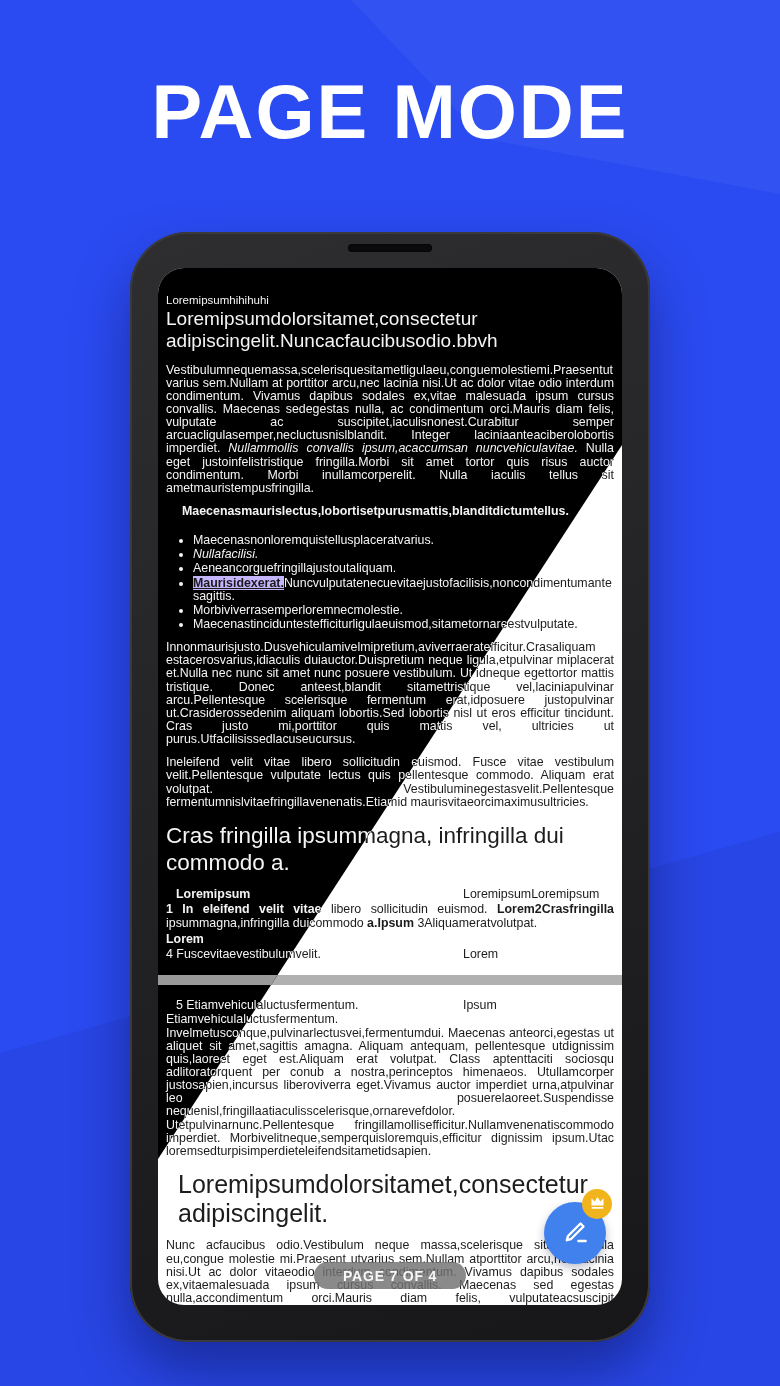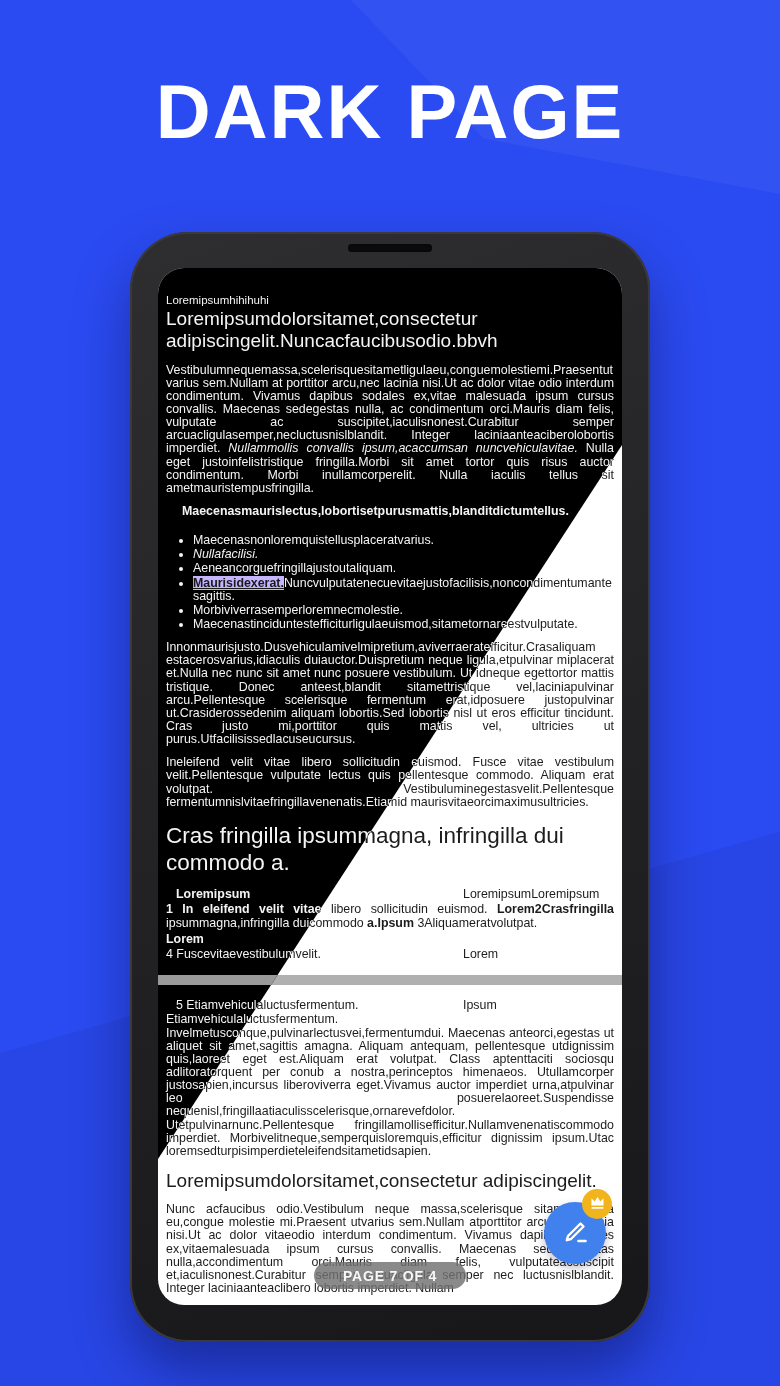--- a/index.html
+++ b/index.html
@@ -43,21 +43,21 @@
   
   .doc {
     position:absolute; top:0; left:0; width:464px;
     padding:26px 8px 0 8px;
     font-size:12.4px; line-height:1.06; color:#1c1c1c;
     text-align:justify;
   }
   .doc .small-label { font-size:11.5px; margin-bottom:2px; text-align:left; }
   .doc h1 { font-size:19px; font-weight:400; line-height:1.17; margin:0 0 11px 0; text-align:left; letter-spacing:0; }
   .doc h2 { font-size:22.5px; font-weight:400; line-height:1.2; margin:13px 0 11px 0; text-align:left; }
-  .doc h3 { font-size:19px; font-weight:400; line-height:1.17; margin:12px 0 11px 0; text-align:left; }
+  .doc h3 { font-size:25px; font-weight:400; line-height:1.17; margin:12px 0 11px 12px; text-align:left; }
   .doc p  { margin:0 0 10px 0; }
   .doc .list-intro { font-weight:700; margin:0 0 6px 16px; text-align:left; }
   .doc ul { margin:16px 0 10px 0; padding-left:27px; }
   .doc li { margin-bottom:1px; }
   .doc .italic { font-style:italic; }
   .doc .bold { font-weight:700; }
   .doc .marked-link {
     background:#c4b5fd; color:#1a1a1a;
     text-decoration:underline; font-weight:700; cursor:pointer;
   }
@@ -102,21 +102,21 @@
     width:30px; height:30px; border-radius:50%;
     background:#f2b41c; display:flex; align-items:center; justify-content:center;
   }
 </style>
 </head>
 <body>
 
 <div class="bg-shade-a"></div>
 <div class="bg-shade-b"></div>
 
-<h1 class="promo-title">DARK PAGE</h1>
+<h1 class="promo-title">PAGE MODE</h1>
 
 <div class="phone">
   <div class="speaker"></div>
 
   <div class="screen">
 
     <div>
   <div class="doc">
     <div class="small-label">Loremipsumhihihuhi</div>
     <h1>Loremipsumdolorsitamet,consectetur adipiscingelit.Nuncacfaucibusodio.bbvh</h1>

